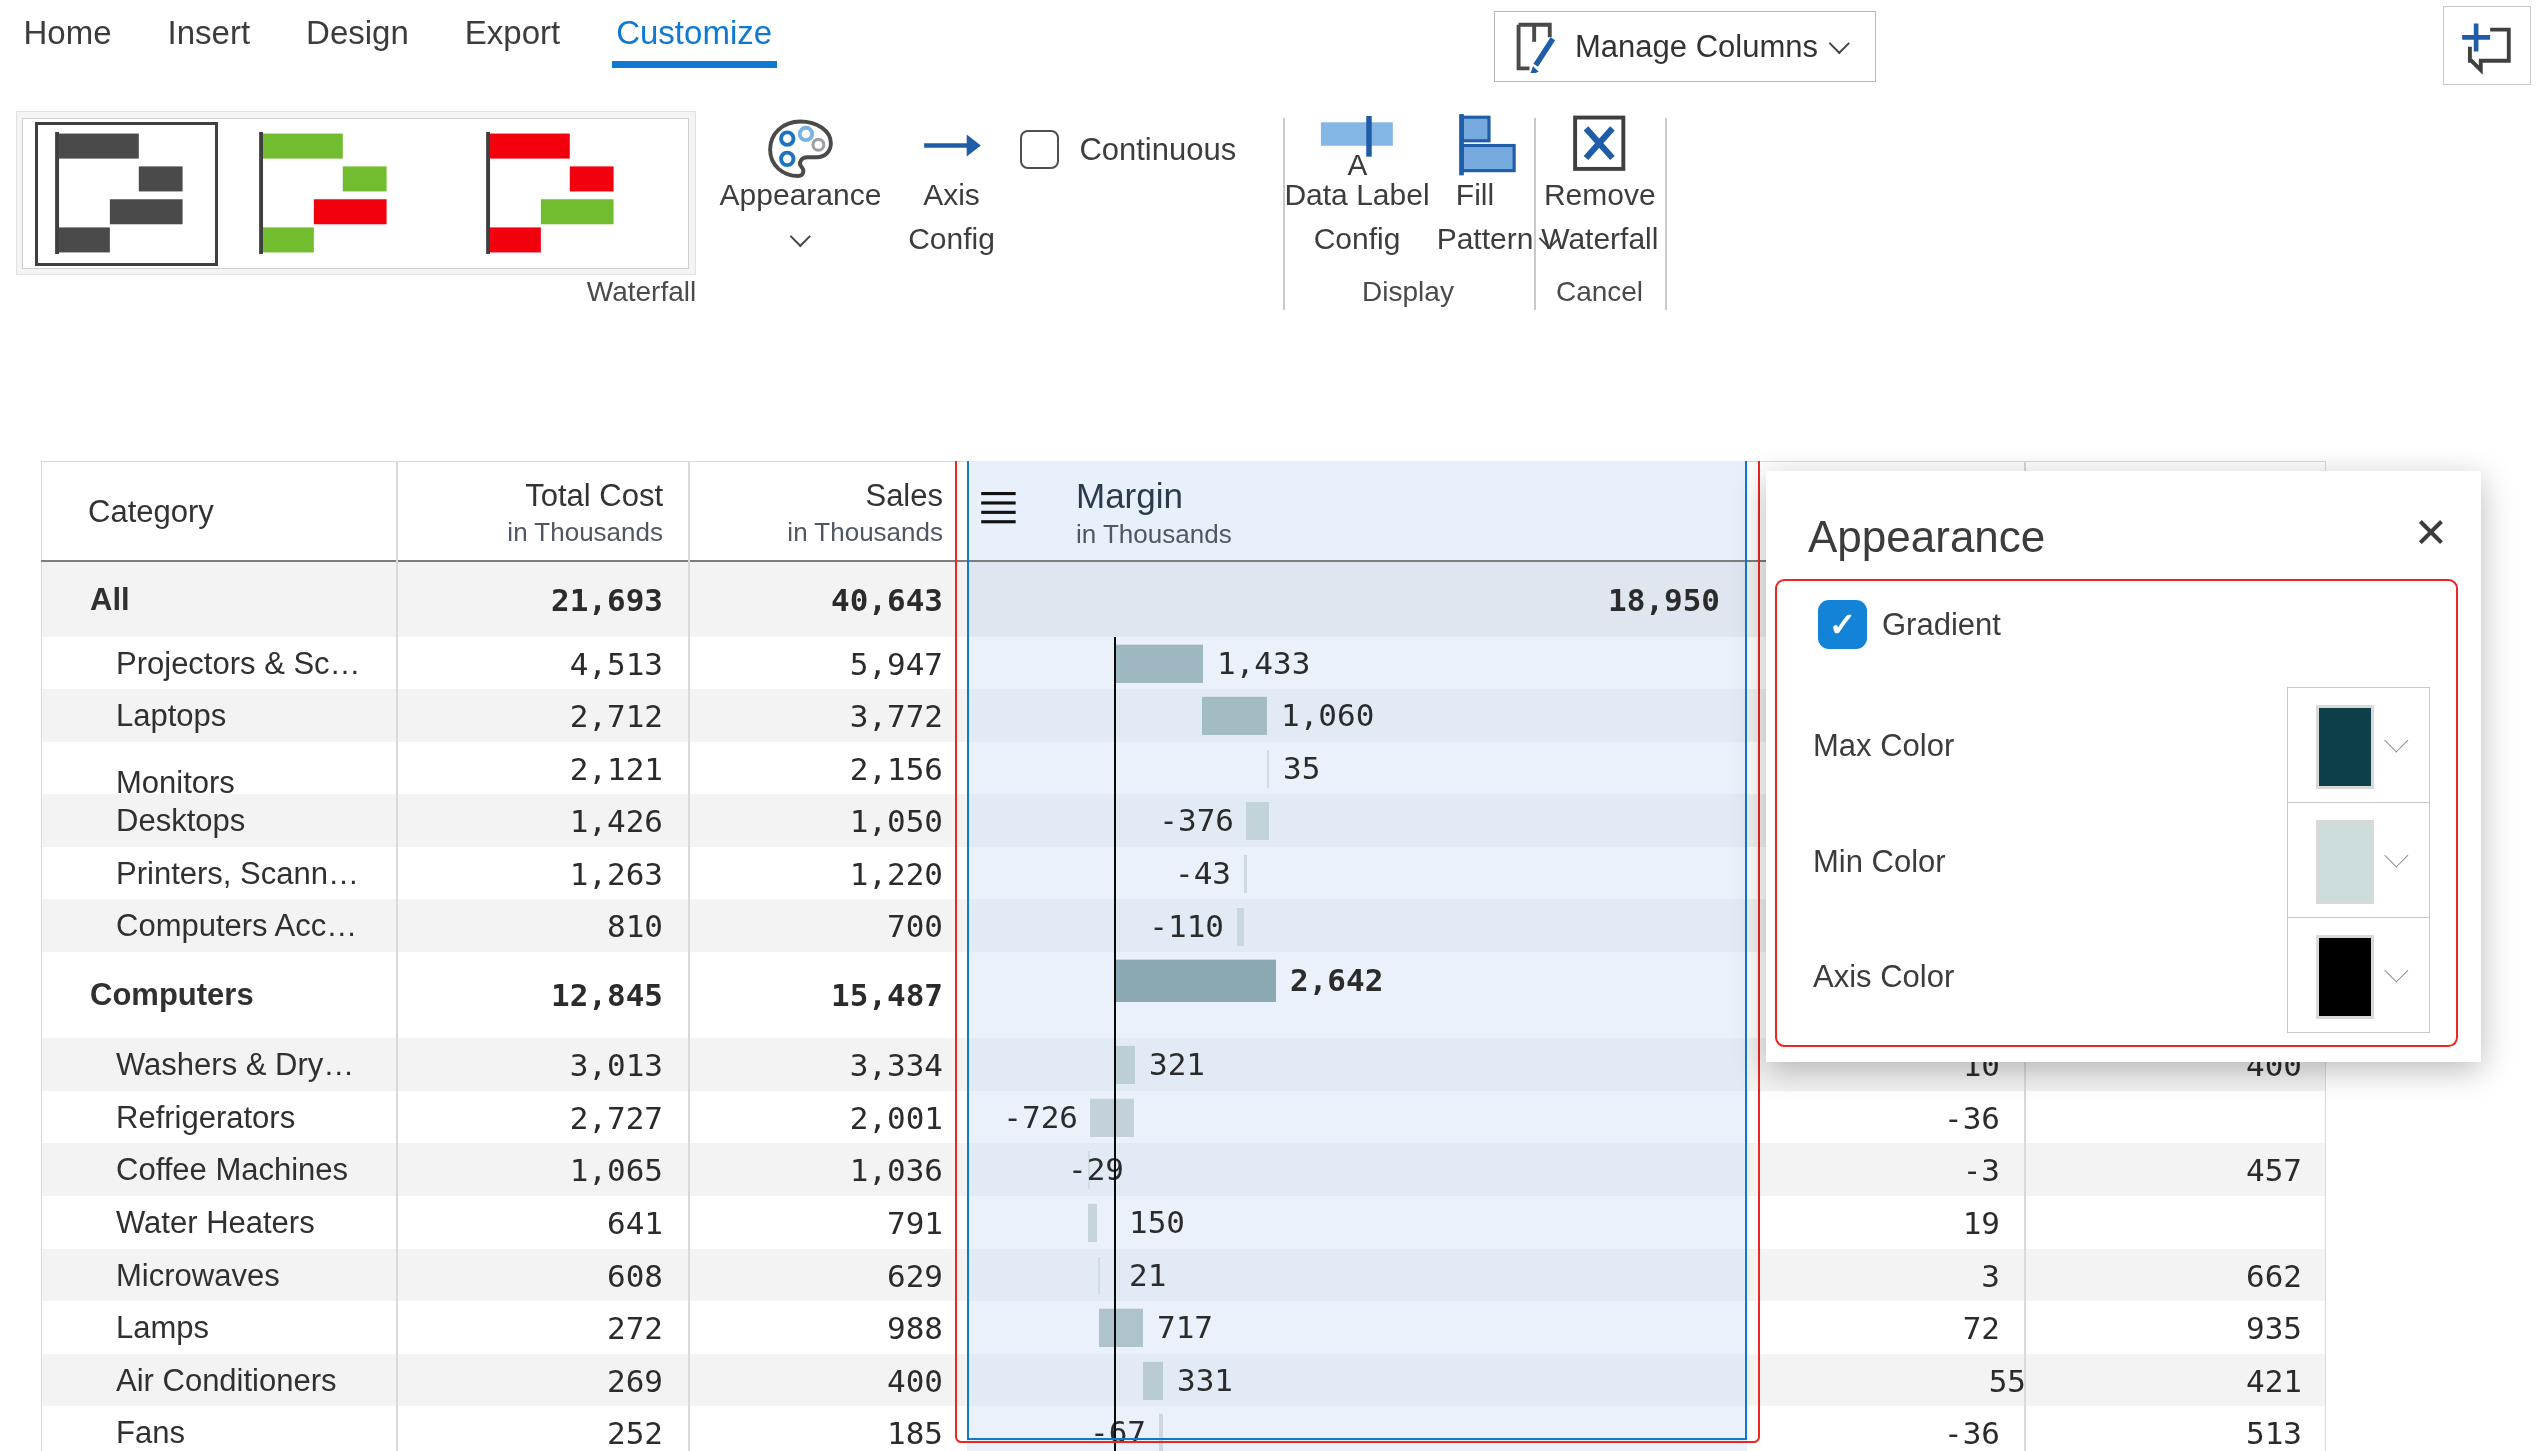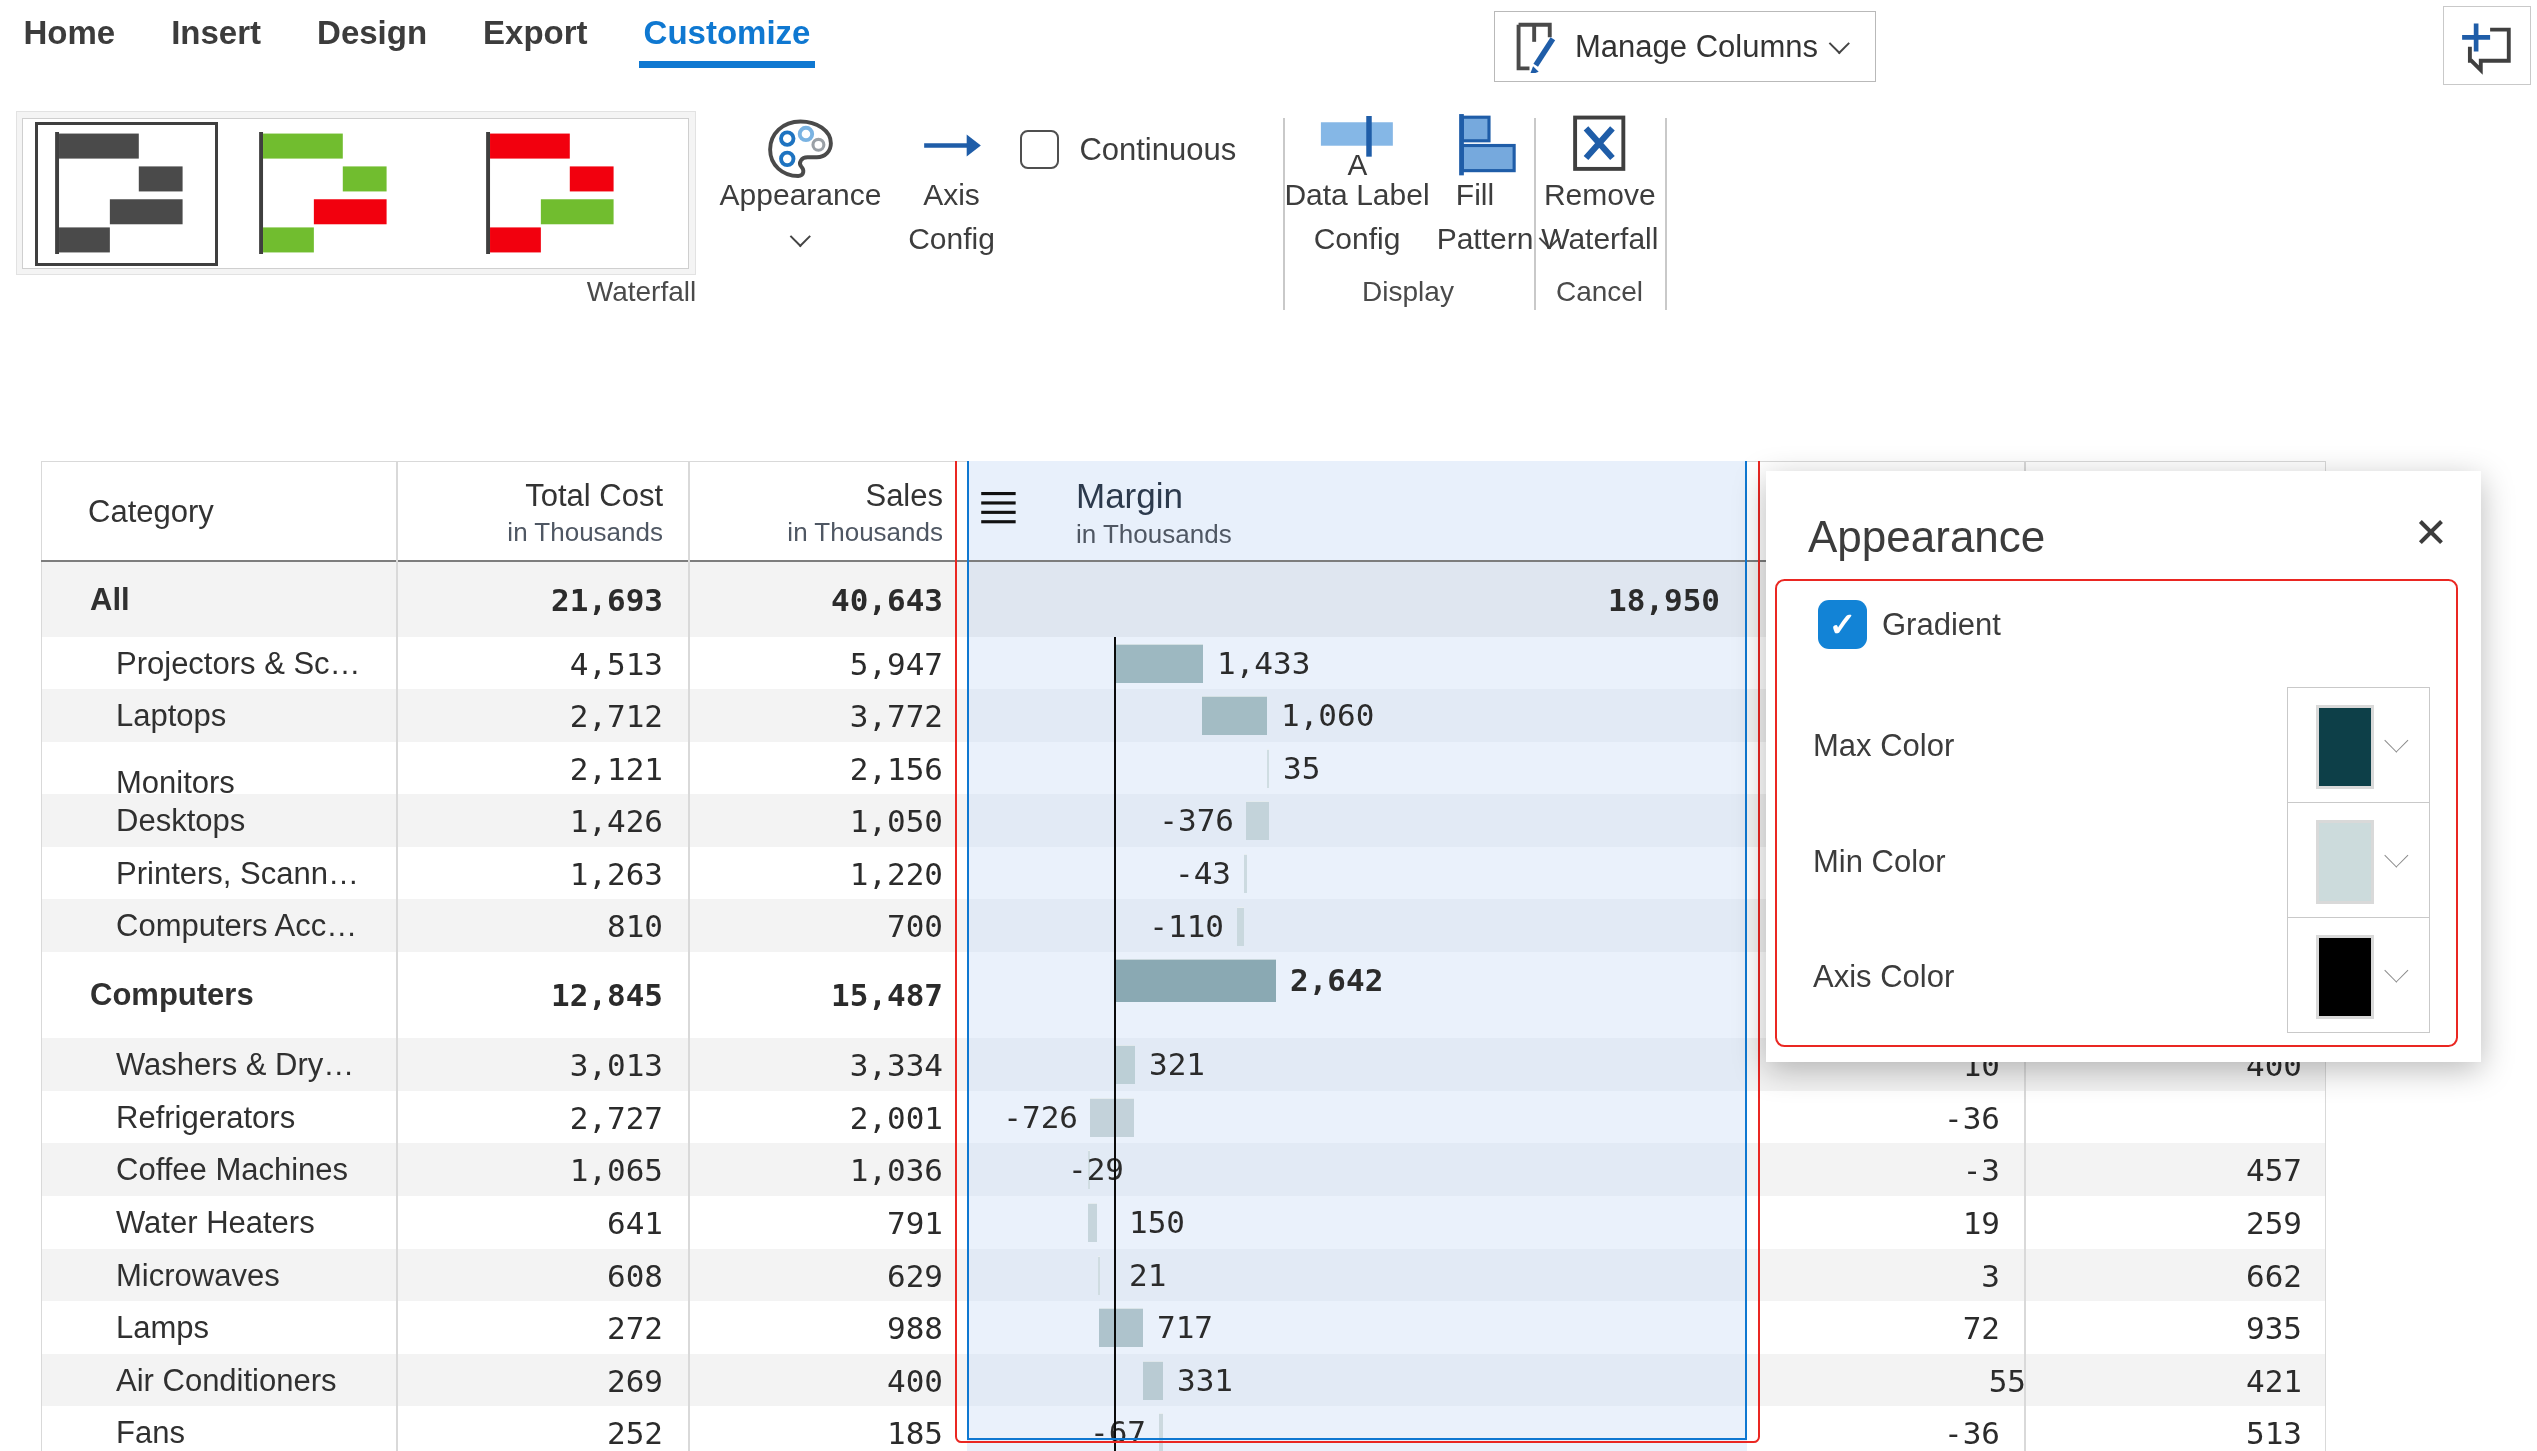--- a/index.html
+++ b/index.html
@@ -1,20 +1,20 @@
 <!DOCTYPE html>
 <html style="font-size:12.6px"><head>
 <meta charset="utf-8">
 <style>
   html,body{margin:0;padding:0;background:#fff;}
   #screen{position:relative;width:2538px;height:1451px;background:#fff;overflow:hidden;
           font-family:"Liberation Sans",sans-serif;color:#3a3a3a;}
   .abs{position:absolute;}
   
-  .menubar{position:absolute;left:23.5px;top:14px;display:flex;gap:56px;font-size:33px;font-weight:700;color:#3c3c3c;}
+  .menubar{position:absolute;left:23.5px;top:14px;display:flex;gap:56px;font-size:33px;font-weight:400;color:#3c3c3c;}
   .menu-item{position:relative;padding-bottom:11px;cursor:default;}
   .menu-item.active{color:#0f78d1;}
   .menu-item.active::after{content:"";position:absolute;left:-4.7px;right:-4.7px;bottom:-4.7px;height:7px;background:#0f78d1;}
   .btn-box{position:absolute;border:1.6px solid #b9b9b9;background:#fff;display:flex;align-items:center;}
   
   .ribbon-label{position:absolute;font-size:28px;color:#4a4a4a;text-align:center;}
   .vdiv{position:absolute;width:1.6px;background:#c9c9c9;}
   .rb-label{position:absolute;font-size:30px;color:#3d3d3d;text-align:center;white-space:nowrap;}
   .chev{display:inline-block;width:12.6px;height:12.6px;border-right:2.4px solid #444;border-bottom:2.4px solid #444;transform:rotate(45deg);}
   .chev.lt{border-color:#8a8a8a;border-width:1.6px;width:15.7px;height:15.7px;}
@@ -272,21 +272,20 @@
       <div class="num cell" style="left: 1983px; top: 682px; width: 278px; height: 53px;">457</div>
       <div class="bar" style="left: 1047px; top: 689px; width: 2px; height: 38px; background: rgb(208, 221, 226); border-top: 1.6px solid rgba(255, 255, 255, 0.55); position: absolute;"></div>
       <div class="barlabel" style="right: 1202px; top: 689px; height: 38px;">-29</div>
       <div class=" cell" style="left: 0px; top: 735px; width: 926px; height: 53px; background: rgb(255, 255, 255); border-bottom: 0.8px solid rgb(227, 227, 227); border-left: 0.8px solid rgb(217, 217, 217);"></div>
       <div class=" cell" style="left: 926px; top: 735px; width: 780px; height: 53px; background: rgb(234, 241, 251); border-bottom: 0.8px solid rgb(201, 211, 226);"></div>
       <div class=" cell" style="left: 1706px; top: 735px; width: 579px; height: 53px; background: rgb(255, 255, 255); border-bottom: 0.8px solid rgb(227, 227, 227);"></div>
       <div class=" cell" style="left: 75px; top: 735px; height: 53px;">Water Heaters</div>
       <div class="num cell" style="left: 355px; top: 735px; width: 267px; height: 53px;">641</div>
       <div class="num cell" style="left: 647px; top: 735px; width: 255px; height: 53px;">791</div>
       <div class="num cell" style="left: 1706px; top: 735px; width: 253px; height: 53px;">19</div>
-      <div class="num cell" style="left: 1983px; top: 735px; width: 278px; height: 53px;">259</div>
       <div class="bar" style="left: 1047px; top: 742px; width: 9.2px; height: 38px; background: rgb(198, 213, 220); border-top: 1.6px solid rgba(255, 255, 255, 0.55); position: absolute;"></div>
       <div class="barlabel" style="left: 1088px; top: 742px; height: 38px;">150</div>
       <div class=" cell" style="left: 0px; top: 788px; width: 926px; height: 53px; background: rgb(243, 243, 243); border-bottom: 0.8px solid rgb(227, 227, 227); border-left: 0.8px solid rgb(217, 217, 217);"></div>
       <div class=" cell" style="left: 926px; top: 788px; width: 780px; height: 53px; background: rgb(226, 234, 245); border-bottom: 0.8px solid rgb(201, 211, 226);"></div>
       <div class=" cell" style="left: 1706px; top: 788px; width: 579px; height: 53px; background: rgb(243, 243, 243); border-bottom: 0.8px solid rgb(227, 227, 227);"></div>
       <div class=" cell" style="left: 75px; top: 788px; height: 53px;">Microwaves</div>
       <div class="num cell" style="left: 355px; top: 788px; width: 267px; height: 53px;">608</div>
       <div class="num cell" style="left: 647px; top: 788px; width: 255px; height: 53px;">629</div>
       <div class="num cell" style="left: 1706px; top: 788px; width: 253px; height: 53px;">3</div>
       <div class="num cell" style="left: 1983px; top: 788px; width: 278px; height: 53px;">662</div>

